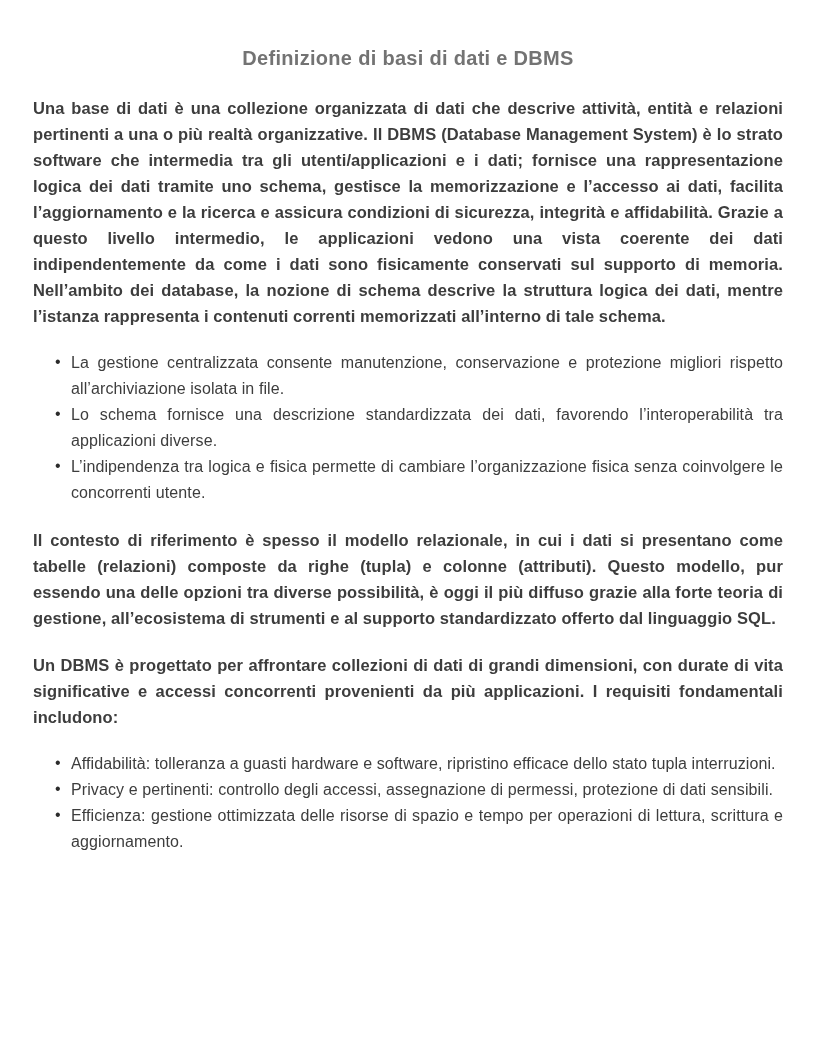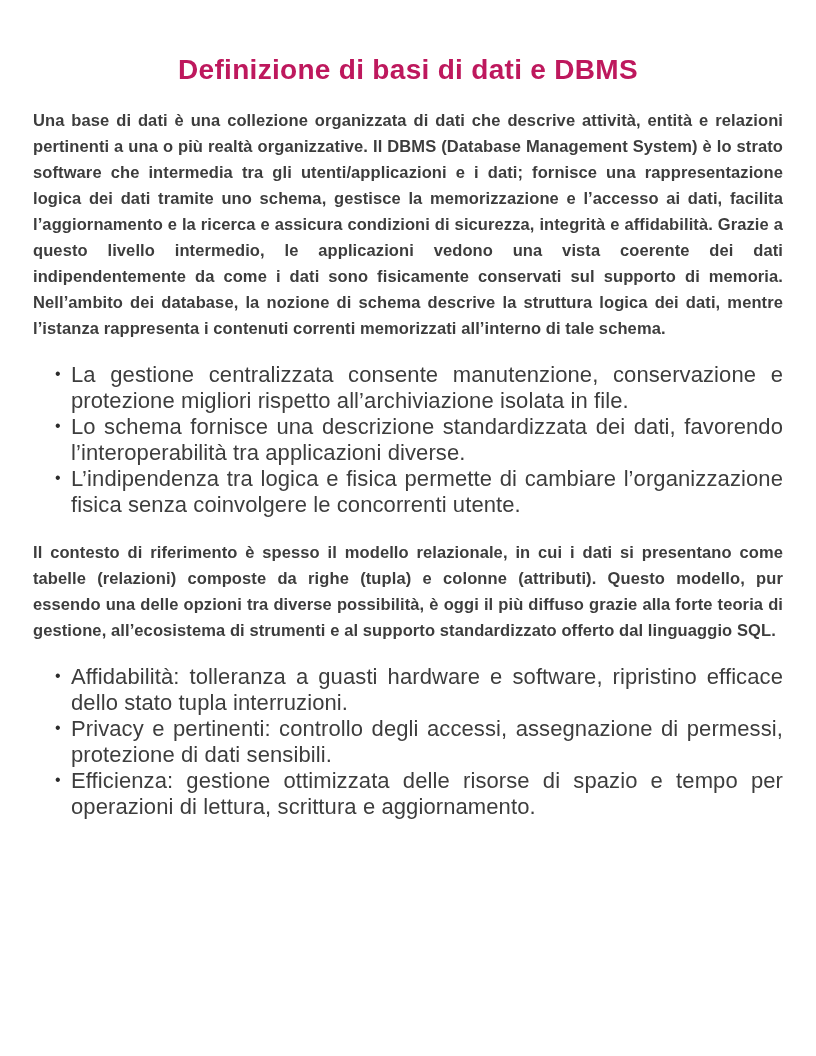--- a/index.html
+++ b/index.html
@@ -11,26 +11,26 @@
     color: #3d3d3d;
     overflow: hidden;
   }
   .page {
     width: 816px;
     height: 1056px;
     padding: 46px 33px 0 33px;
     background: #ffffff;
   }
   h1.section-heading {
-    font-size: 28px;
+    font-size: 20px;
     font-weight: 700;
-    color: #be185d;
+    color: #737373;
     text-align: center;
     letter-spacing: 0.3px;
-    margin: 12px 0 25px 0;
+    margin: 0 0 25px 0;
     line-height: 24px;
   }
   h1.section-heading.second {
     margin-top: 24px;
   }
   p.body-paragraph {
     font-size: 16.5px;
     font-weight: 700;
     line-height: 26px;
     text-align: justify;
@@ -49,21 +49,21 @@
   ul.bullet-list .bullet {
     position: absolute;
     left: 22px;
     top: -1px;
     font-size: 16px;
     line-height: 26px;
     color: #2b2b2b;
   }
   ul.bullet-list .li-text {
     display: block;
-    font-size: 22px;
+    font-size: 16px;
     font-weight: 300;
     line-height: 26px;
     text-align: justify;
     letter-spacing: 0.1px;
   }
 </style>
 </head>
 <body>
 
 <div class="page">
@@ -83,20 +83,21 @@
     </li>
     <li>
       <span class="bullet">•</span>
       <span class="li-text">L’indipendenza tra logica e fisica permette di cambiare l’organizzazione fisica senza coinvolgere le concorrenti utente.</span>
     </li>
   </ul>
 
   <p class="body-paragraph">Il contesto di riferimento è spesso il modello relazionale, in cui i dati si presentano come tabelle (relazioni) composte da righe (tupla) e colonne (attributi). Questo modello, pur essendo una delle opzioni tra diverse possibilità, è oggi il più diffuso grazie alla forte teoria di gestione, all’ecosistema di strumenti e al supporto standardizzato offerto dal linguaggio SQL.</p>
 
 
+  <p class="body-paragraph">Un DBMS è progettato per affrontare collezioni di dati di grandi dimensioni, con durate di vita significative e accessi concorrenti provenienti da più applicazioni. I requisiti fondamentali includono:</p>
 
   <ul class="bullet-list">
     <li>
       <span class="bullet">•</span>
       <span class="li-text">Affidabilità: tolleranza a guasti hardware e software, ripristino efficace dello stato tupla interruzioni.</span>
     </li>
     <li>
       <span class="bullet">•</span>
       <span class="li-text">Privacy e pertinenti: controllo degli accessi, assegnazione di permessi, protezione di dati sensibili.</span>
     </li>

